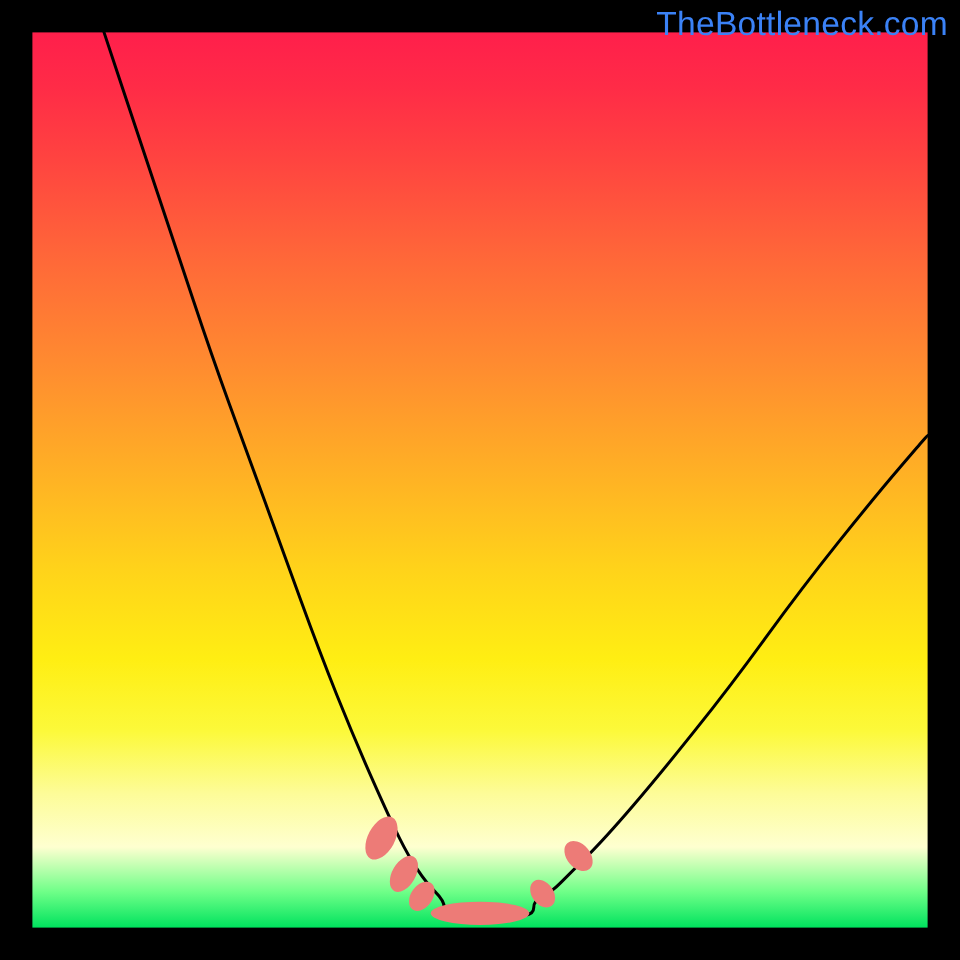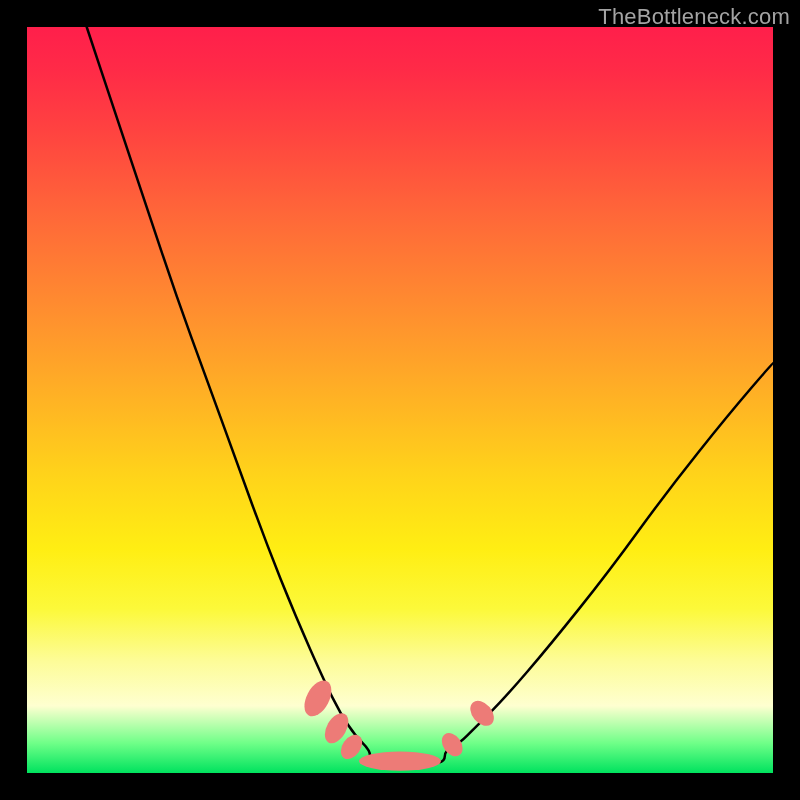--- a/index.html
+++ b/index.html
@@ -38,22 +38,22 @@
       #fdfc98 85%,
       #feffd0 91%,
       #6fff88 96%,
       #00e25e 100%
     );
   }
   .watermark {
     position: absolute;
     top: 4px;
     right: 10px;
-    color: #a3a3a3;
-    font-size: 22px;
+    color: #3b82f6;
+    font-size: 28px;
     font-weight: 400;
     letter-spacing: 0.2px;
   }
   svg.curve {
     position: absolute;
     top: 0;
     left: 0;
     width: 746px;
     height: 746px;
     overflow: visible;

